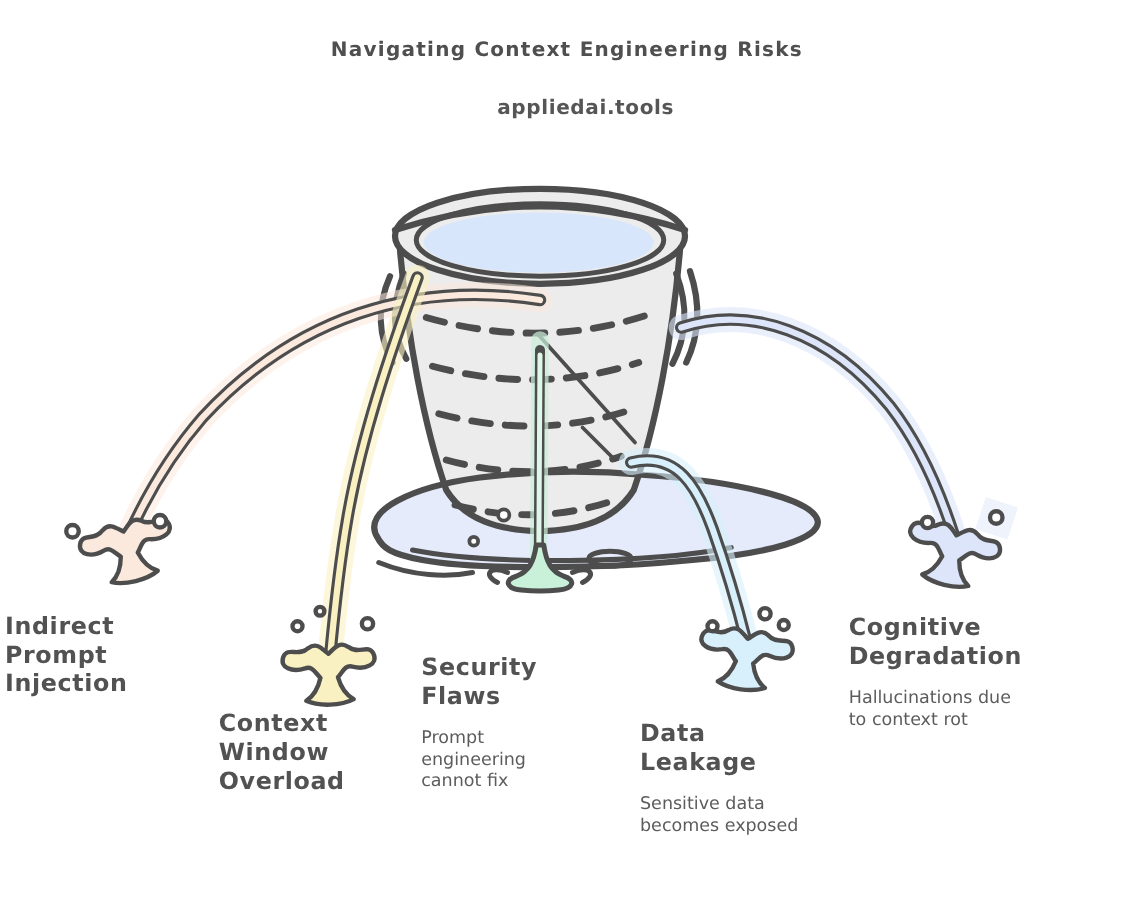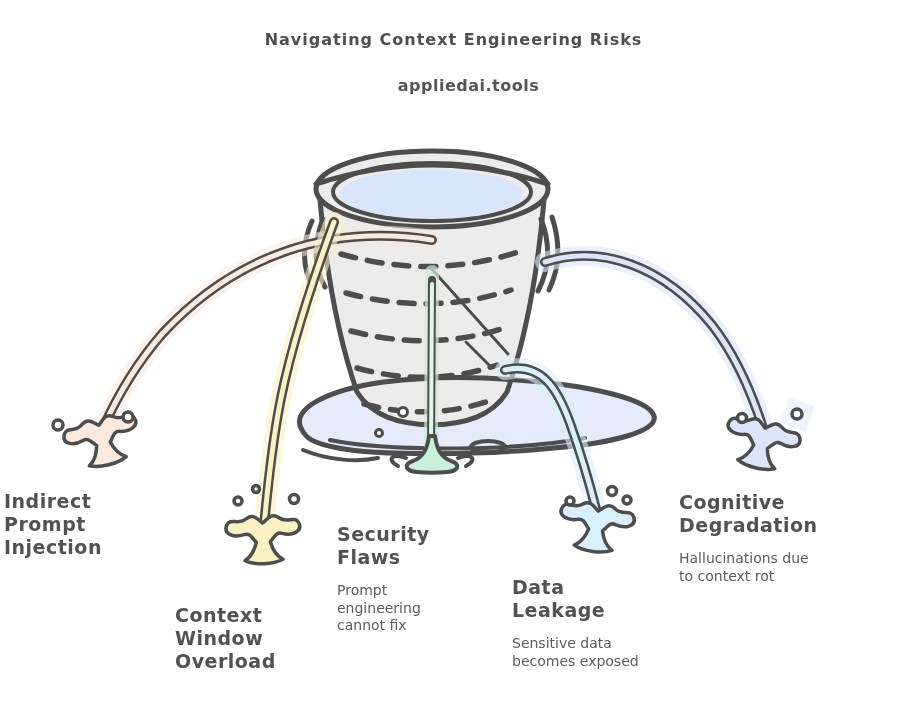--- a/index.html
+++ b/index.html
@@ -24,21 +24,21 @@
   .risk{position:absolute;text-align:left;}
   .risk-title{
     font-size:19px;font-weight:bold;line-height:23px;
     color:#525252;white-space:pre-line;letter-spacing:.5px;
   }
   .risk-desc{
     font-size:14px;line-height:17.5px;color:#5c5c5c;
     white-space:pre-line;margin-top:13px;font-weight:normal;
   }
   .r1{left:4px;  top:490px;width:180px;}
-  .r2{left:175px;top:604px;width:180px;}
+  .r2{left:175px;top:568px;width:180px;}
   .r3{left:337px;top:491px;width:180px;margin-top:32px;}
   .r4{left:512px;top:576px;width:180px;}
   .r5{left:679px;top:491px;width:180px;}
 </style>
 </head>
 <body>
 
 <div class="stage">
 
   <div class="title">Navigating Context Engineering Risks</div>

